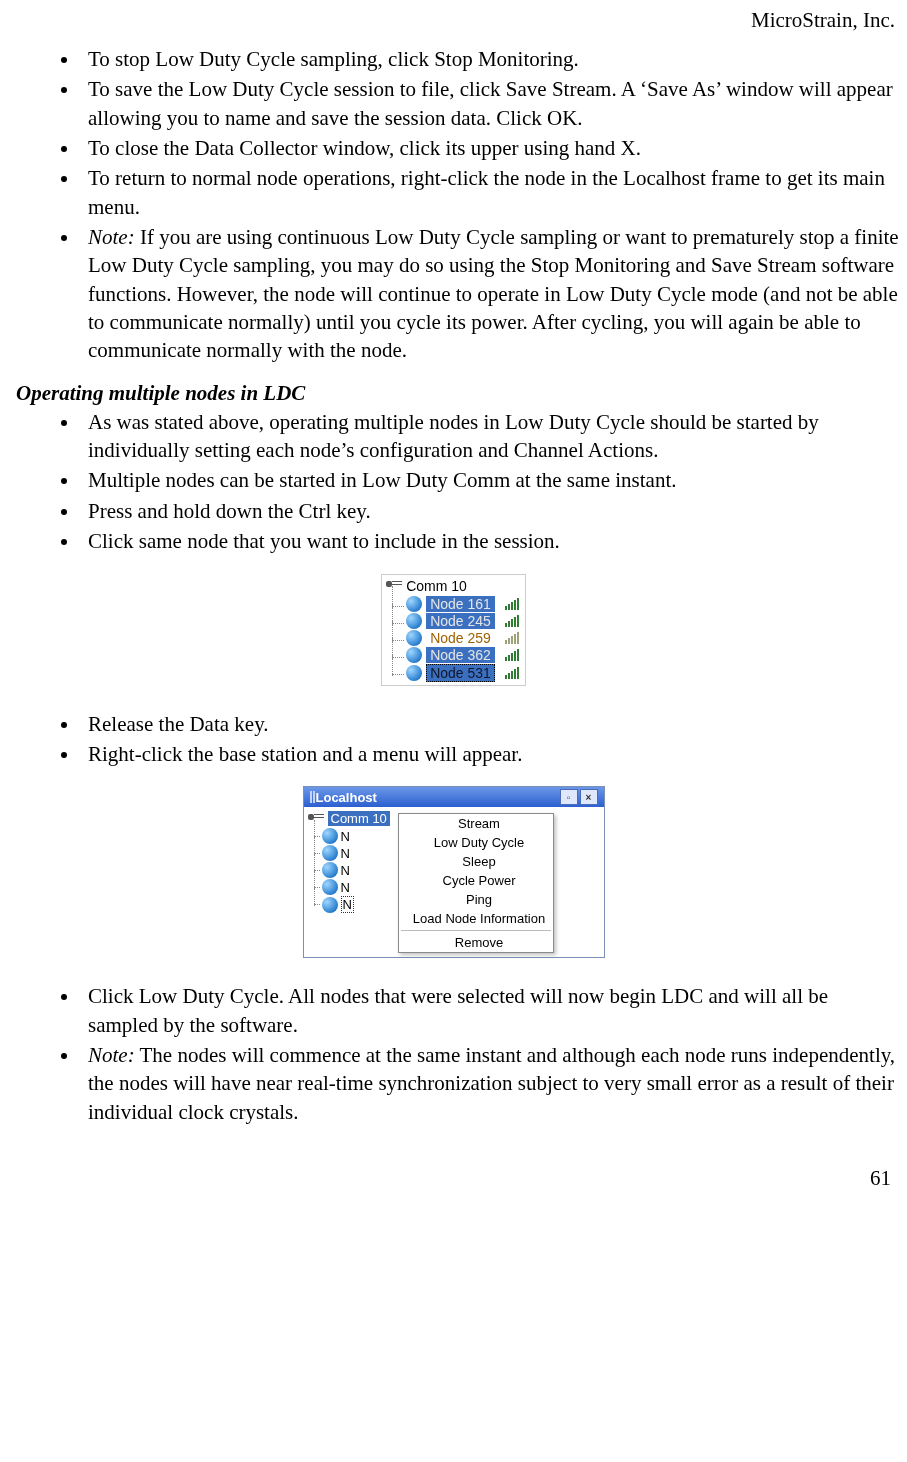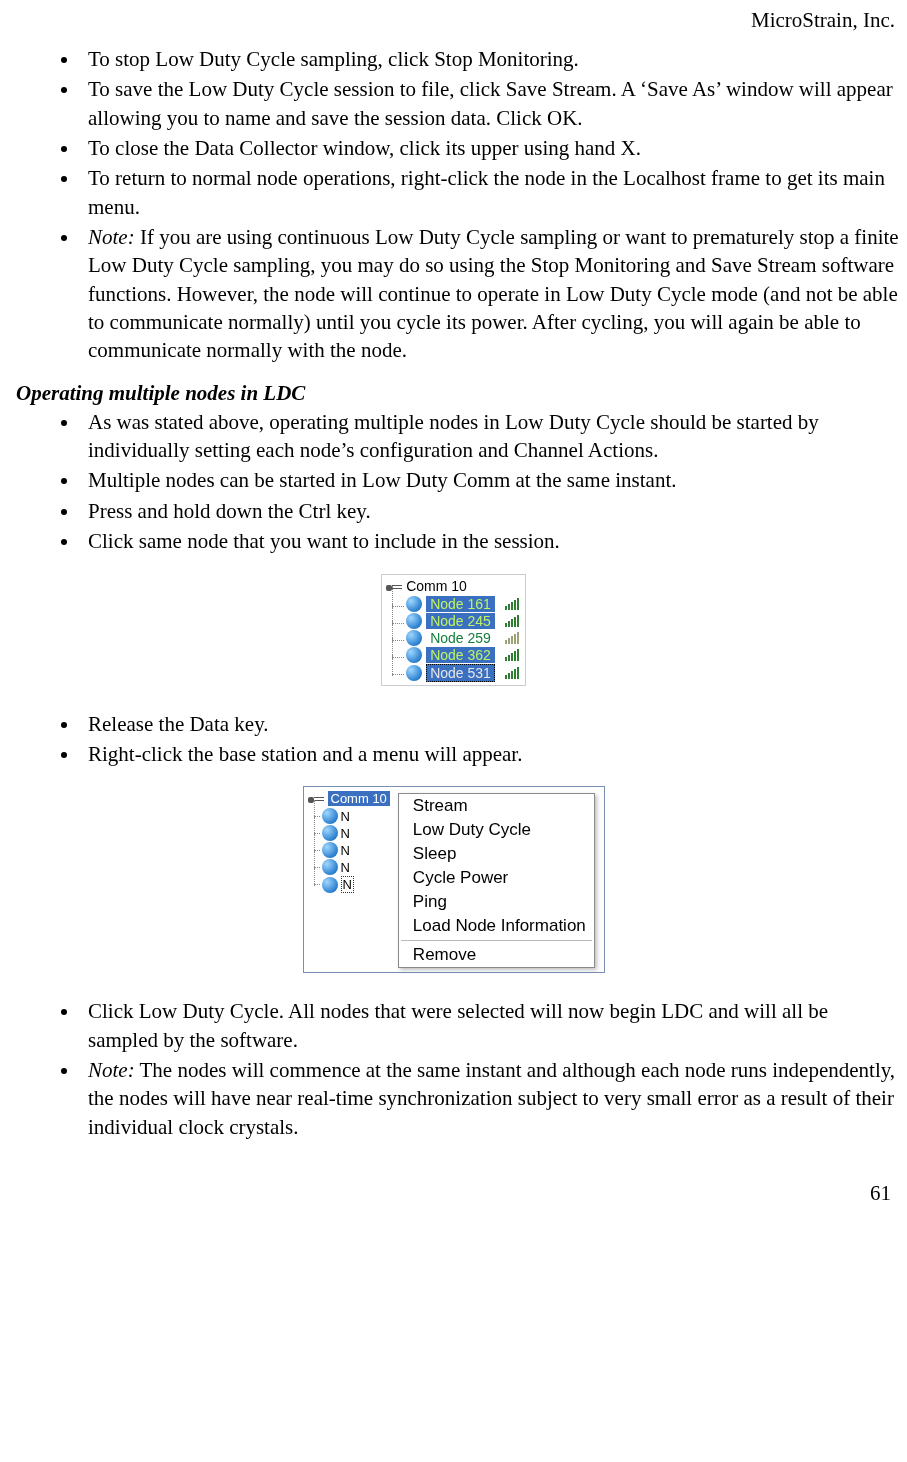--- a/index.html
+++ b/index.html
@@ -43,21 +43,21 @@
     .tree-box {
       border: 1px solid #ccc;
       background: #ffffff;
       padding: 3px 6px 3px 4px;
       font-family: Tahoma, Verdana, sans-serif;
       font-size: 14px;
       display: inline-block;
     }
     .tree-root {
       display: flex;
-      align-items: flex-end;
+      align-items: flex-start;
       gap: 4px;
       margin-bottom: 2px;
     }
     .tree-node-row {
       display: flex;
       align-items: center;
       gap: 4px;
       margin-left: 20px;
       margin-top: 1px;
       position: relative;
@@ -104,30 +104,30 @@
     .tree-icon-root::after {
       content: "";
       position: absolute;
       top: 6px; left: 6px;
       width: 10px; height: 1px;
       background: #555;
       box-shadow: 0 -3px 0 #555;
     }
     .node-label {
       background: #3b70c1;
-      color: #bef264;
+      color: #e5e5e5;
       padding: 0px 4px;
     }
     .node-label.nosel {
       background: transparent;
-      color: #15803d;
+      color: #a16207;
     }
     .node-label.focus {
       background: #3b70c1;
-      color: #e5e5e5;
+      color: #0f172a;
       border: 1px dotted #000;
       padding: 0px 3px;
     }
     .signal-bars {
       display: inline-flex;
       align-items: flex-end;
       gap: 1px;
       margin-left: 6px;
     }
     .signal-bars span {
@@ -197,21 +197,22 @@
     .mini-node.last-one .lbl { border:1px dotted #333; padding:0 1px; }
     .ctx-menu {
       border: 1px solid #8a8a8a;
       background: #fff;
       box-shadow: 2px 2px 4px rgba(0,0,0,0.25);
       min-width: 150px;
       margin-top: 2px;
     }
     .ctx-item {
       padding: 2px 8px 2px 14px;
-      font-size: 17px;
+      font-size: 13px;
+      text-align: center;
     }
     .ctx-sep {
       border-top: 1px solid #bbb;
       margin: 2px 2px;
     }
     .page-num {
       text-align: right;
       margin-top: 40px;
       padding-right: 8px;
     }
@@ -304,20 +305,30 @@
   </div>
 </div>
 
 <ul class="doc-list">
   <li>Release the Data key.</li>
   <li>Right-click the base station and a menu will appear.</li>
 </ul>
 
 <div class="figure">
   <div class="win-box">
+    <div class="win-titlebar">
+      <span style="display:flex;align-items:center;gap:4px;">
+        <span style="display:inline-block;width:2px;height:12px;background:#c6d4f4;box-shadow:3px 0 0 #c6d4f4;"></span>
+        <span class="title-text">Localhost</span>
+      </span>
+      <span class="win-btns">
+        <span class="win-btn">▫</span>
+        <span class="win-btn">×</span>
+      </span>
+    </div>
     <div class="win-body">
       <div class="win-left">
         <div class="tree-root">
           <span class="tree-icon-root"></span>
           <span class="root-label">Comm 10</span>
         </div>
         <div class="mini-node">
             <span class="globe-icon"></span>
             <span class="lbl">N</span>
           </div>

